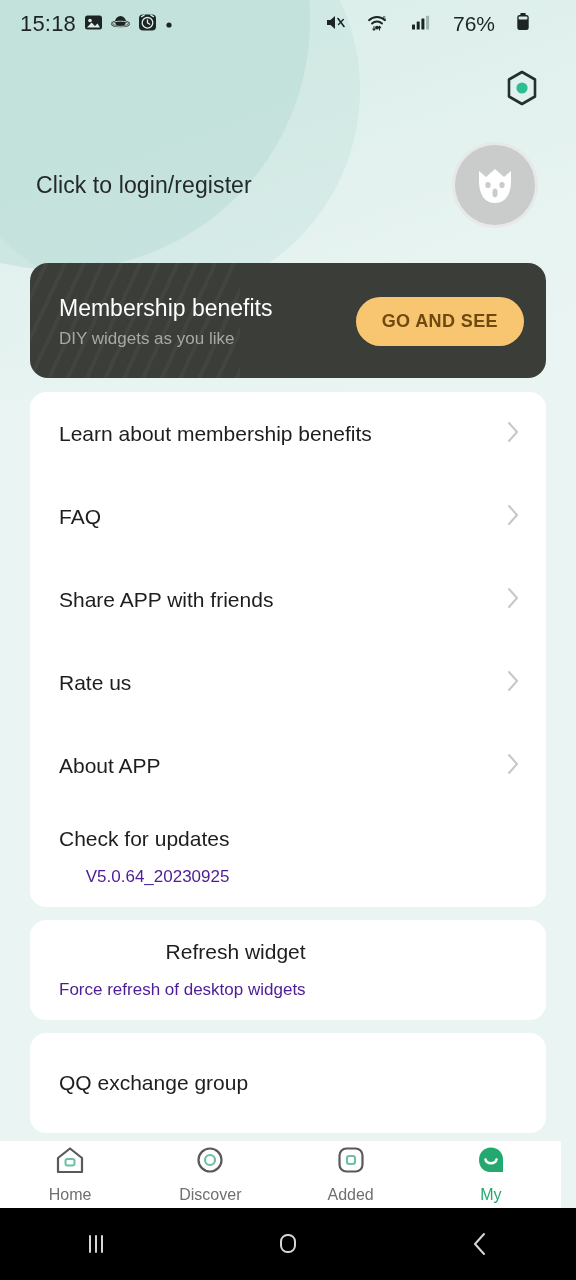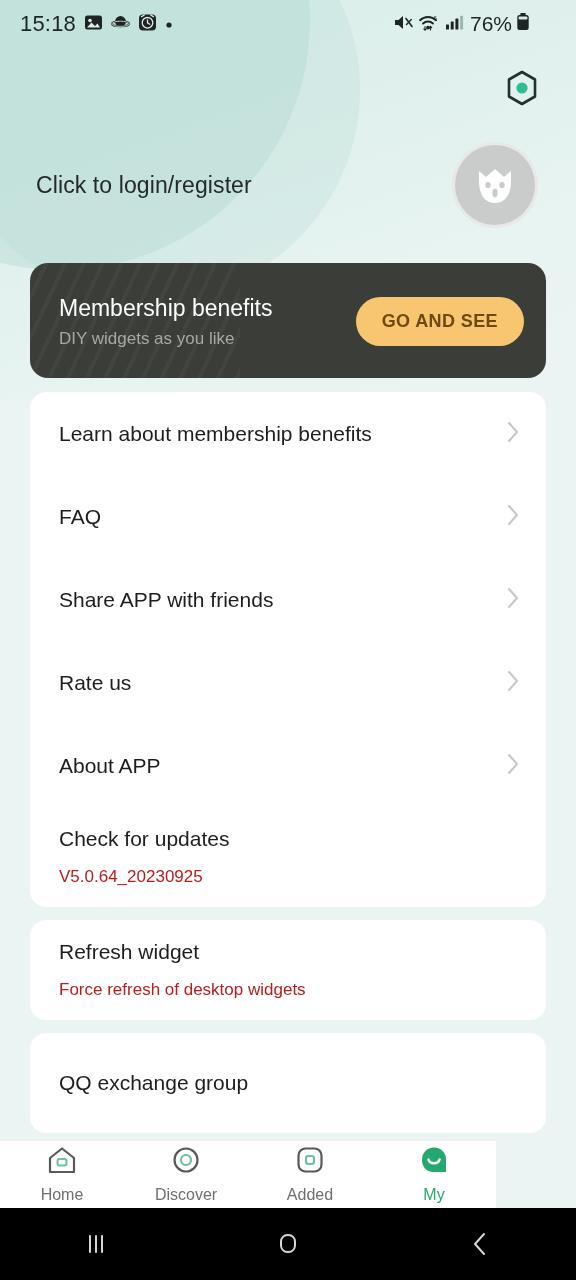--- a/index.html
+++ b/index.html
@@ -46,21 +46,21 @@
     display: flex; align-items: center;
     justify-content: space-between;
     padding: 0 18px 0 20px;
     z-index: 20;
   }
   .status-left { display: flex; align-items: center; gap: 8px; }
   .status-time {
     font-size: 22px; color: #1D2524;
     letter-spacing: 0.2px;
   }
-  .status-right { display: flex; align-items: center; gap: 4px; }
+  .status-right { display: flex; align-items: center; gap: 21px; }
   .status-batt-text {
     font-size: 21px; color: #1D2524; margin-left: 2px;
   }
   .sicon { display: block; }
 
   
   .hex-btn {
     position: absolute;
     right: 34px; top: 68px;
     width: 40px; height: 40px;
@@ -150,41 +150,42 @@
     background: #FFFFFF;
     border-radius: 16px;
     margin: 0 30px 13px 30px;
     overflow: hidden;
   }
   .row {
     height: 83px;
     display: flex; align-items: center;
     justify-content: space-between;
     padding: 0 26px 0 29px;
+    text-align: right;
   }
   .row-stack {
     display: flex; flex-direction: column; justify-content: center;
   }
   .row-title {
     font-size: 21px;
     color: #1E1E1E;
   }
   .row-sub {
     font-size: 17px;
-    color: #b91c1c;
+    color: #4c1d95;
     margin-top: 16px;
   }
   .row-twoline { height: 100px; }
   .chev { flex: 0 0 auto; }
 
   
   .tabbar {
     position: absolute;
     left: 0; bottom: 72px;
-    width: 496px; height: 68px;
+    width: 561px; height: 68px;
     background: #FFFFFF;
     display: flex; align-items: center;
     z-index: 30;
     border-top: 1px solid #F0F0F0;
   }
   .tab {
     flex: 1;
     display: flex; flex-direction: column;
     align-items: center; justify-content: center;
     gap: 7px;

